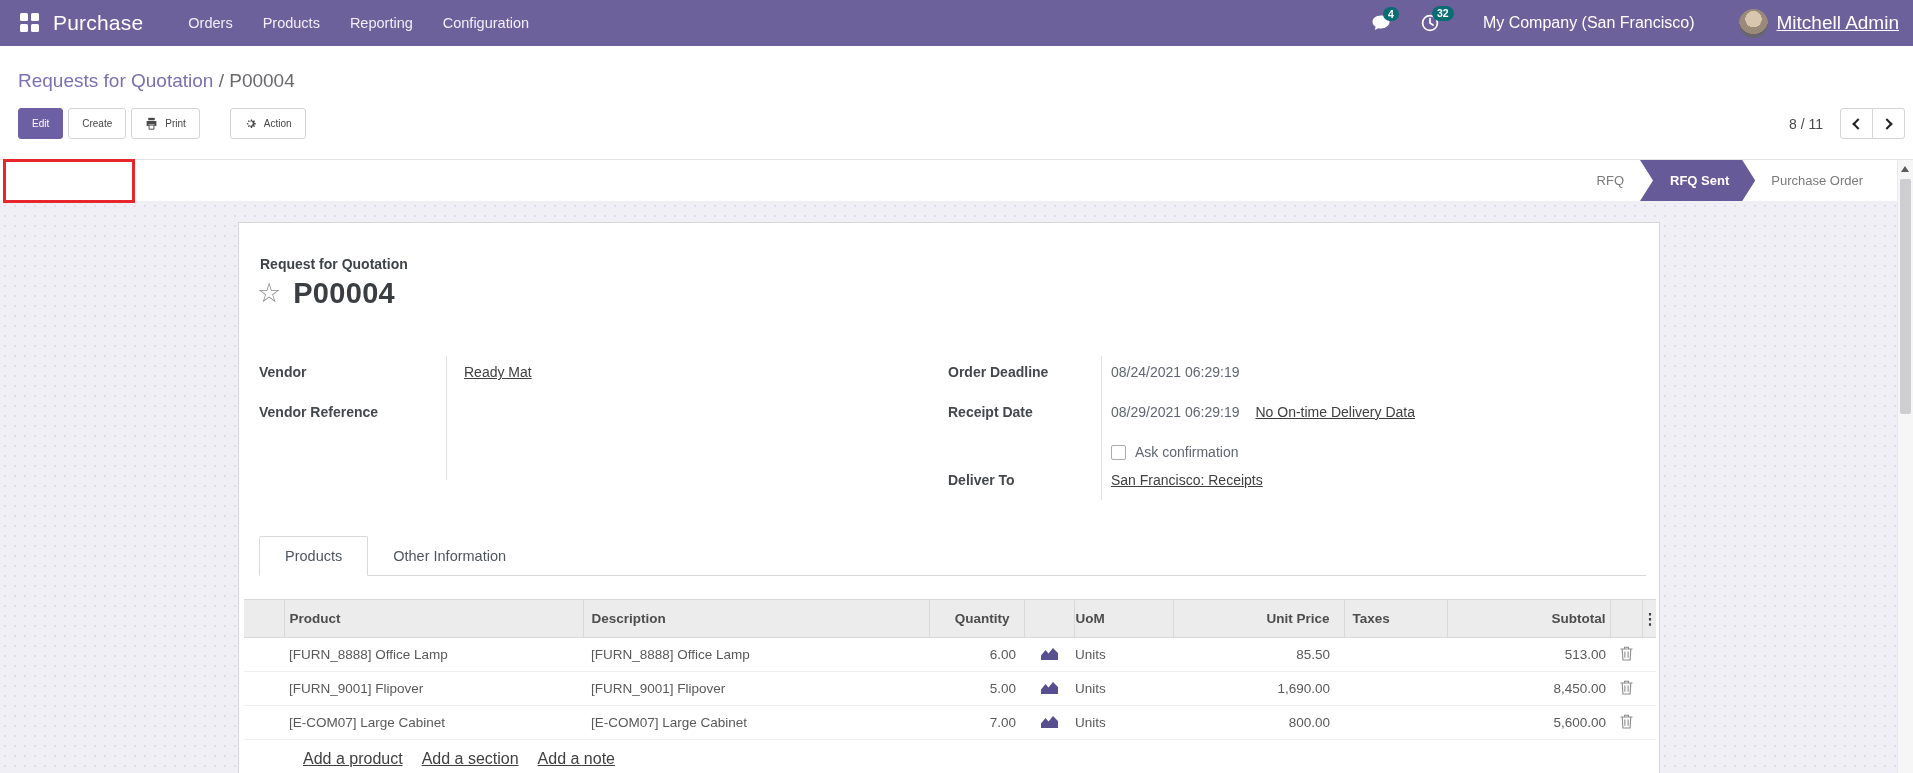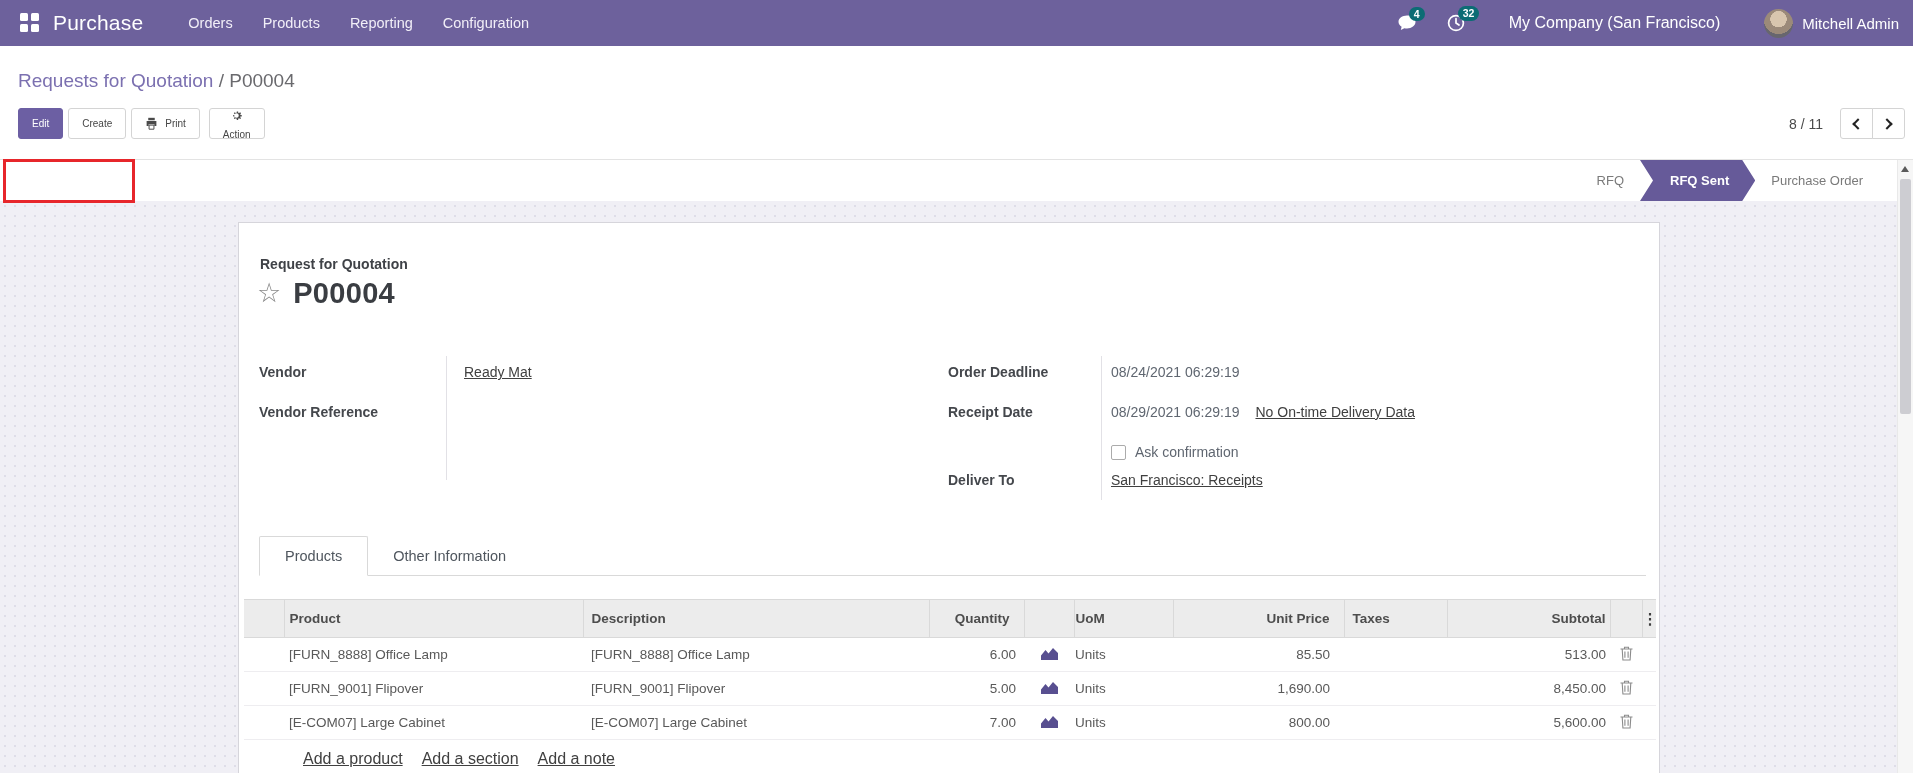--- a/index.html
+++ b/index.html
@@ -16,32 +16,32 @@
   .brand{font-size:21px;margin-right:30px;letter-spacing:.2px;}
   .menu{display:flex;}
   .menu-item{font-size:14.5px;padding:0 15px;line-height:46px;color:#f2eff8;cursor:pointer;text-align:center;}
   .nav-right{margin-left:auto;display:flex;align-items:center;}
   .icon-wrap{position:relative;margin-right:30px;cursor:pointer;display:flex;align-items:center;}
   .badge{position:absolute;top:-8px;left:11px;background:#0c6c74;color:#fff;font-size:10.5px;
     font-weight:bold;border-radius:9px;padding:2px 5px;line-height:1;}
   .company{font-size:16px;margin:0 44px 0 14px;cursor:pointer;}
   .avatar{width:29px;height:29px;border-radius:50%;margin-right:9px;
     background:radial-gradient(circle at 50% 35%, #d8c6ae 0 34%, #9b8a79 35% 62%, #67666e 63%);}
-  .user{font-size:15px;cursor:pointer;}
+  .user{font-size:19px;cursor:pointer;text-decoration:underline;}
 
   
   .cp{position:absolute;top:46px;left:0;width:100%;height:114px;background:#fff;border-bottom:1px solid #e3e3e3;}
   .breadcrumb{position:absolute;left:18px;top:24px;font-size:19px;}
   .breadcrumb .parent{color:#7b70b0;cursor:pointer;}
   .breadcrumb .sep,.breadcrumb .current{color:#6a6a6e;}
   .cp-buttons{position:absolute;left:18px;top:62px;display:flex;align-items:center;}
   .btn{height:31px;display:inline-flex;align-items:center;gap:7px;padding:0 13px;font-size:10px;
     color:#454545;background:#fff;border:1px solid #d4d4d4;border-radius:3px;cursor:pointer;white-space:nowrap;}
   .btn-primary{background:#6c5fa3;border-color:#6c5fa3;color:#fff;}
-  .ml5{margin-left:5px;} .ml14{margin-left:9px;flex-direction:column;}
+  .ml5{margin-left:5px;} .ml14{margin-left:30px;}
   .pager{position:absolute;right:8px;top:62px;display:flex;align-items:center;}
   .pager-value{font-size:14px;color:#4a4a4a;margin-right:17px;}
   .pager-btn{width:33px;height:31px;background:#fff;border:1px solid #d4d4d4;display:inline-flex;
     align-items:center;justify-content:center;cursor:pointer;}
   .pager-btn.prev{border-radius:3px 0 0 3px;}
   .pager-btn.next{border-radius:0 3px 3px 0;margin-left:-1px;}
   .chev{width:8px;height:8px;border-left:2.5px solid #222;border-bottom:2.5px solid #222;display:block;}
   .chev.left{transform:rotate(45deg);margin-left:3px;}
   .chev.right{transform:rotate(-135deg);margin-right:3px;}
 

